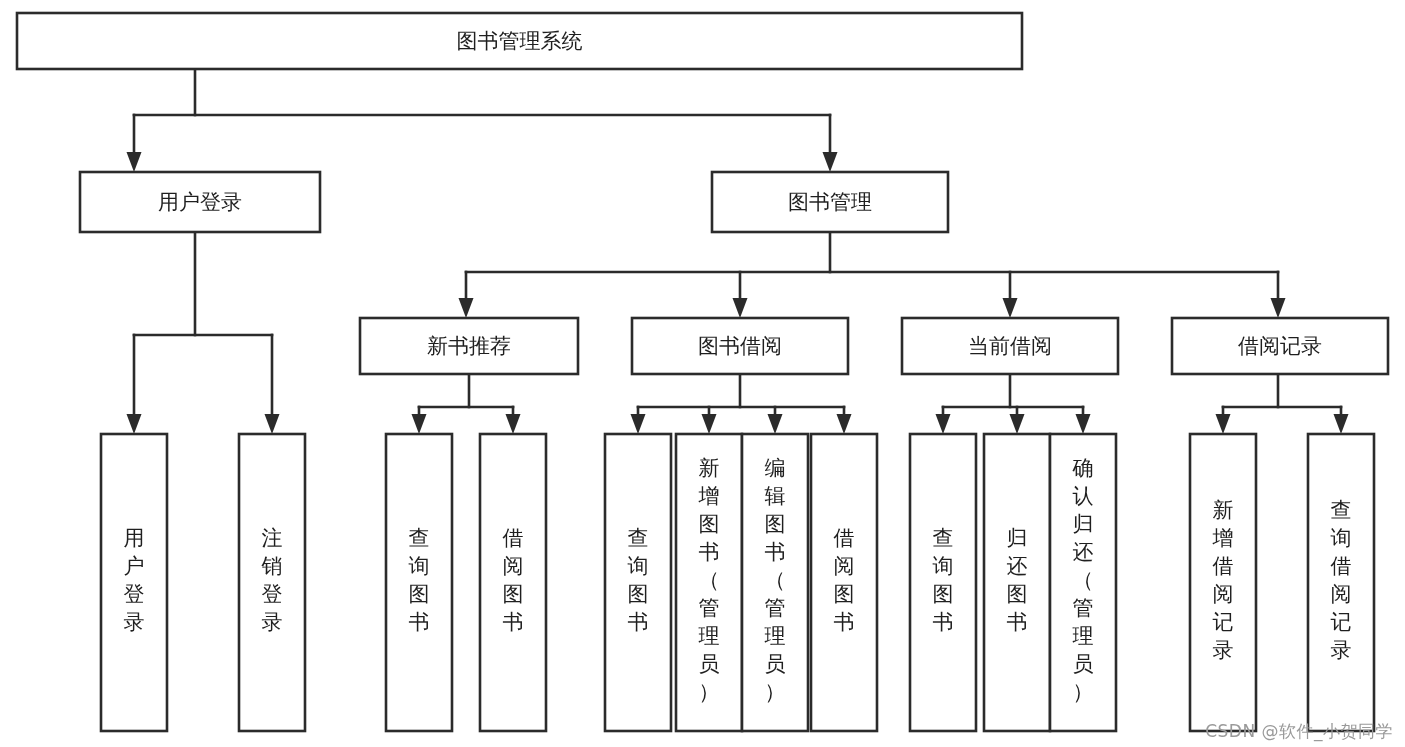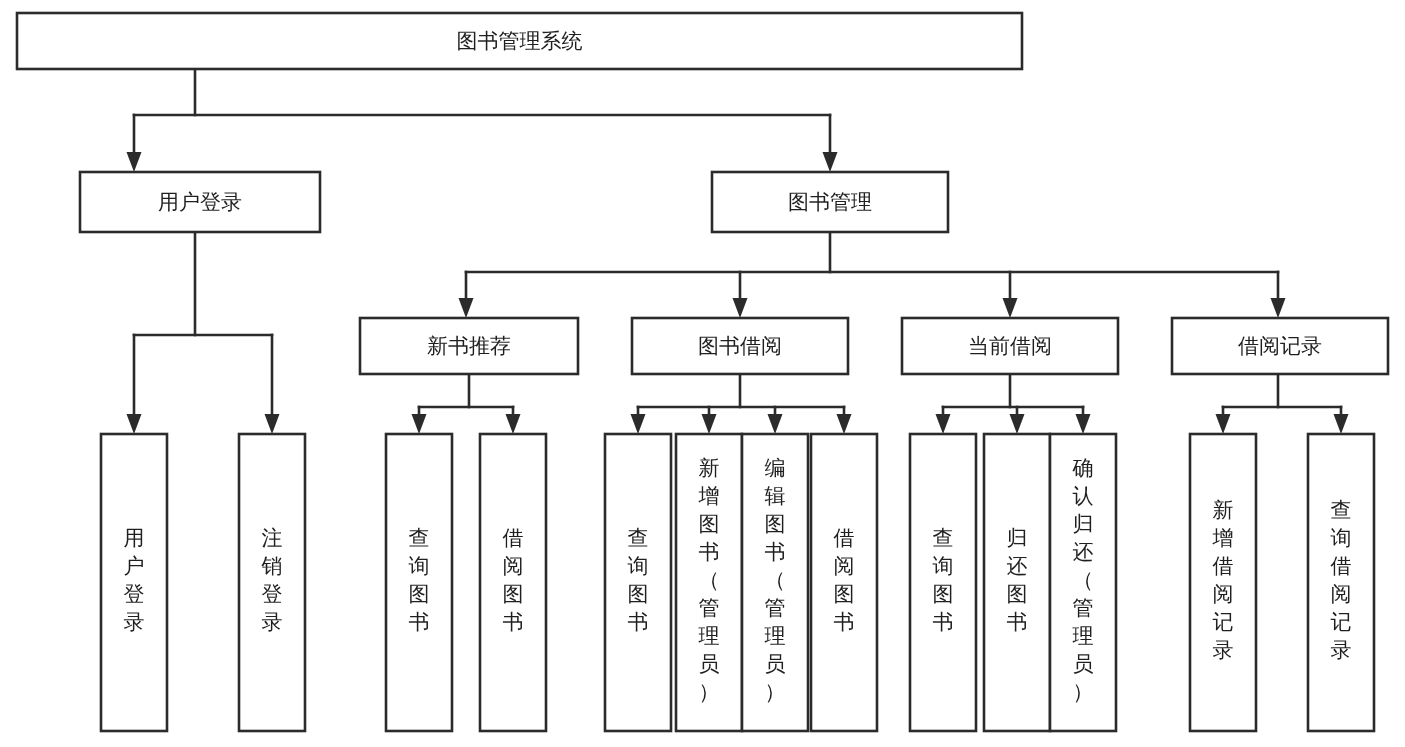--- a/index.html
+++ b/index.html
@@ -204,13 +204,14 @@
         <g>
           <rect x="1190" y="434" width="66" height="297" class="node-rect"></rect>
           <text x="1223" y="516.5" class="node-label-vertical"><tspan x="1223" dy="0">新</tspan><tspan x="1223" dy="28">增</tspan><tspan x="1223" dy="28">借</tspan><tspan x="1223" dy="28">阅</tspan><tspan x="1223" dy="28">记</tspan><tspan x="1223" dy="28">录</tspan></text>
         </g>
         <g>
           <rect x="1308" y="434" width="66" height="297" class="node-rect"></rect>
           <text x="1341" y="516.5" class="node-label-vertical"><tspan x="1341" dy="0">查</tspan><tspan x="1341" dy="28">询</tspan><tspan x="1341" dy="28">借</tspan><tspan x="1341" dy="28">阅</tspan><tspan x="1341" dy="28">记</tspan><tspan x="1341" dy="28">录</tspan></text>
         </g>
       </g>
   </svg>
+  <div class="watermark">CSDN @软件_小贺同学</div>
 </div>
 
 </body></html>

